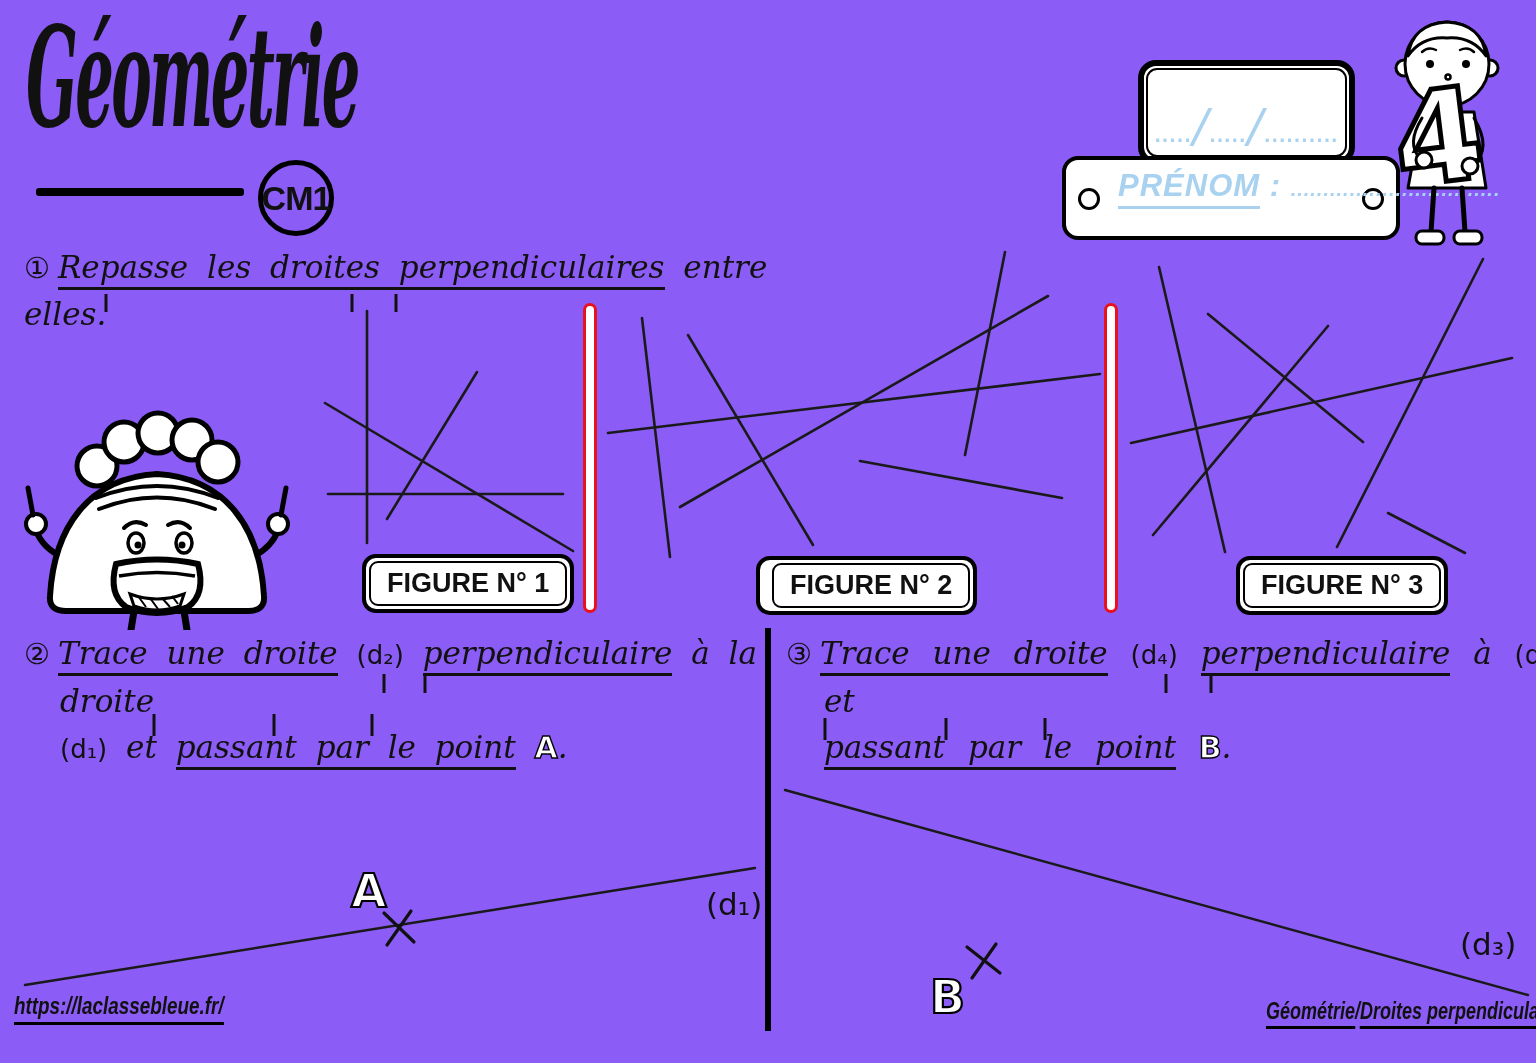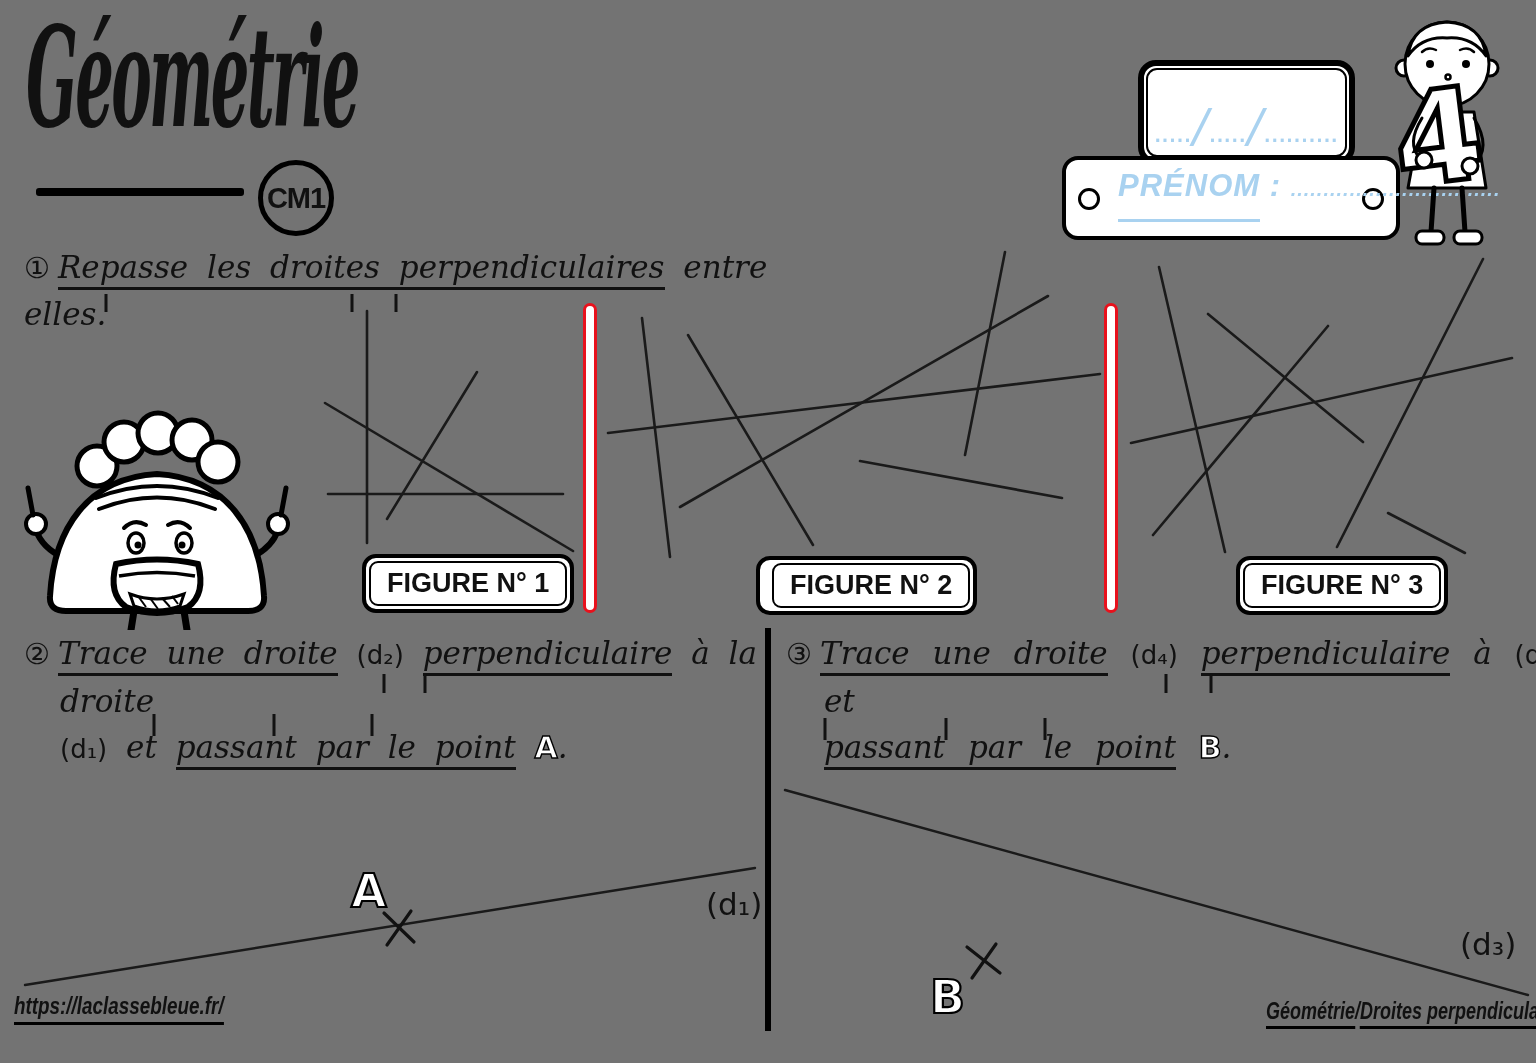--- a/index.html
+++ b/index.html
@@ -1,39 +1,39 @@
 <!DOCTYPE html>
 <html><head>
 <meta charset="utf-8">
 <style>
   html,body{margin:0;padding:0;background:#888;}
-  #page{position:relative;width:1536px;height:1063px;background:#737373;overflow:hidden;
+  #page{position:relative;width:1536px;height:1063px;background:#8b5cf6;overflow:hidden;
         font-family:"DejaVu Serif",serif;color:#111;}
   .abs{position:absolute;}
 
   
   #title{left:26px;top:6px;font-size:138px;line-height:1.05;font-style:italic;font-weight:700;
          letter-spacing:-6px;transform:scaleX(.44);transform-origin:left top;white-space:nowrap;}
   #title-underline{left:36px;top:188px;width:208px;height:8px;background:#000;border-radius:3px;}
   #level-badge{left:258px;top:160px;width:66px;height:66px;border:5px solid #000;border-radius:50%;
          display:flex;align-items:center;justify-content:center;
-         font-family:"Liberation Sans",sans-serif;font-weight:700;font-size:29px;letter-spacing:-1px;}
+         font-family:"Liberation Sans",sans-serif;font-weight:700;font-size:34px;letter-spacing:-1px;}
 
   #date-box{left:1138px;top:60px;width:205px;height:93px;border:6px solid #000;border-radius:18px;background:#fff;}
   #date-box-inner{position:absolute;inset:2px;border:2px solid #000;border-radius:11px;
          display:flex;align-items:flex-end;justify-content:center;padding-bottom:10px;}
   .blue{color:#a9d2f0;}
   .date-dots{font-family:"DejaVu Sans",sans-serif;font-weight:700;font-size:17px;letter-spacing:1px;line-height:1;}
   .date-slash{font-family:"DejaVu Sans",sans-serif;font-size:46px;line-height:.8;font-style:italic;margin:0 1px;}
 
   #name-plate{left:1062px;top:156px;width:330px;height:76px;border:4px solid #000;border-radius:16px;background:#fff;}
   .plate-hole{position:absolute;width:16px;height:16px;border:3px solid #000;border-radius:50%;top:28px;}
   #name-text{position:absolute;left:52px;top:8px;font-family:"Liberation Sans",sans-serif;
          font-style:italic;font-weight:700;font-size:31px;letter-spacing:1px;white-space:nowrap;}
-  #name-label{border-bottom:3px solid #a9d2f0;padding-bottom:16px;margin-top:32px;}
+  #name-label{border-bottom:3px solid #a9d2f0;padding-bottom:3px;margin-top:32px;}
   #name-dots{font-size:20px;letter-spacing:1px;}
 
   
   .ex{font-size:31px;line-height:46px;font-style:italic;word-spacing:9px;}
   .num{font-family:"DejaVu Sans",sans-serif;font-style:normal;font-size:29px;margin-right:8px;}
   .u{border-bottom:3.5px solid #111;padding-bottom:2px;}
   .dnote{font-family:"DejaVu Sans",sans-serif;font-style:normal;font-size:26px;}
   .pt{font-family:"DejaVu Sans",sans-serif;font-style:normal;font-weight:700;font-size:30px;
       color:#fff;-webkit-text-stroke:1.4px #000;}
   #ex1{left:24px;top:244px;width:745px;}

